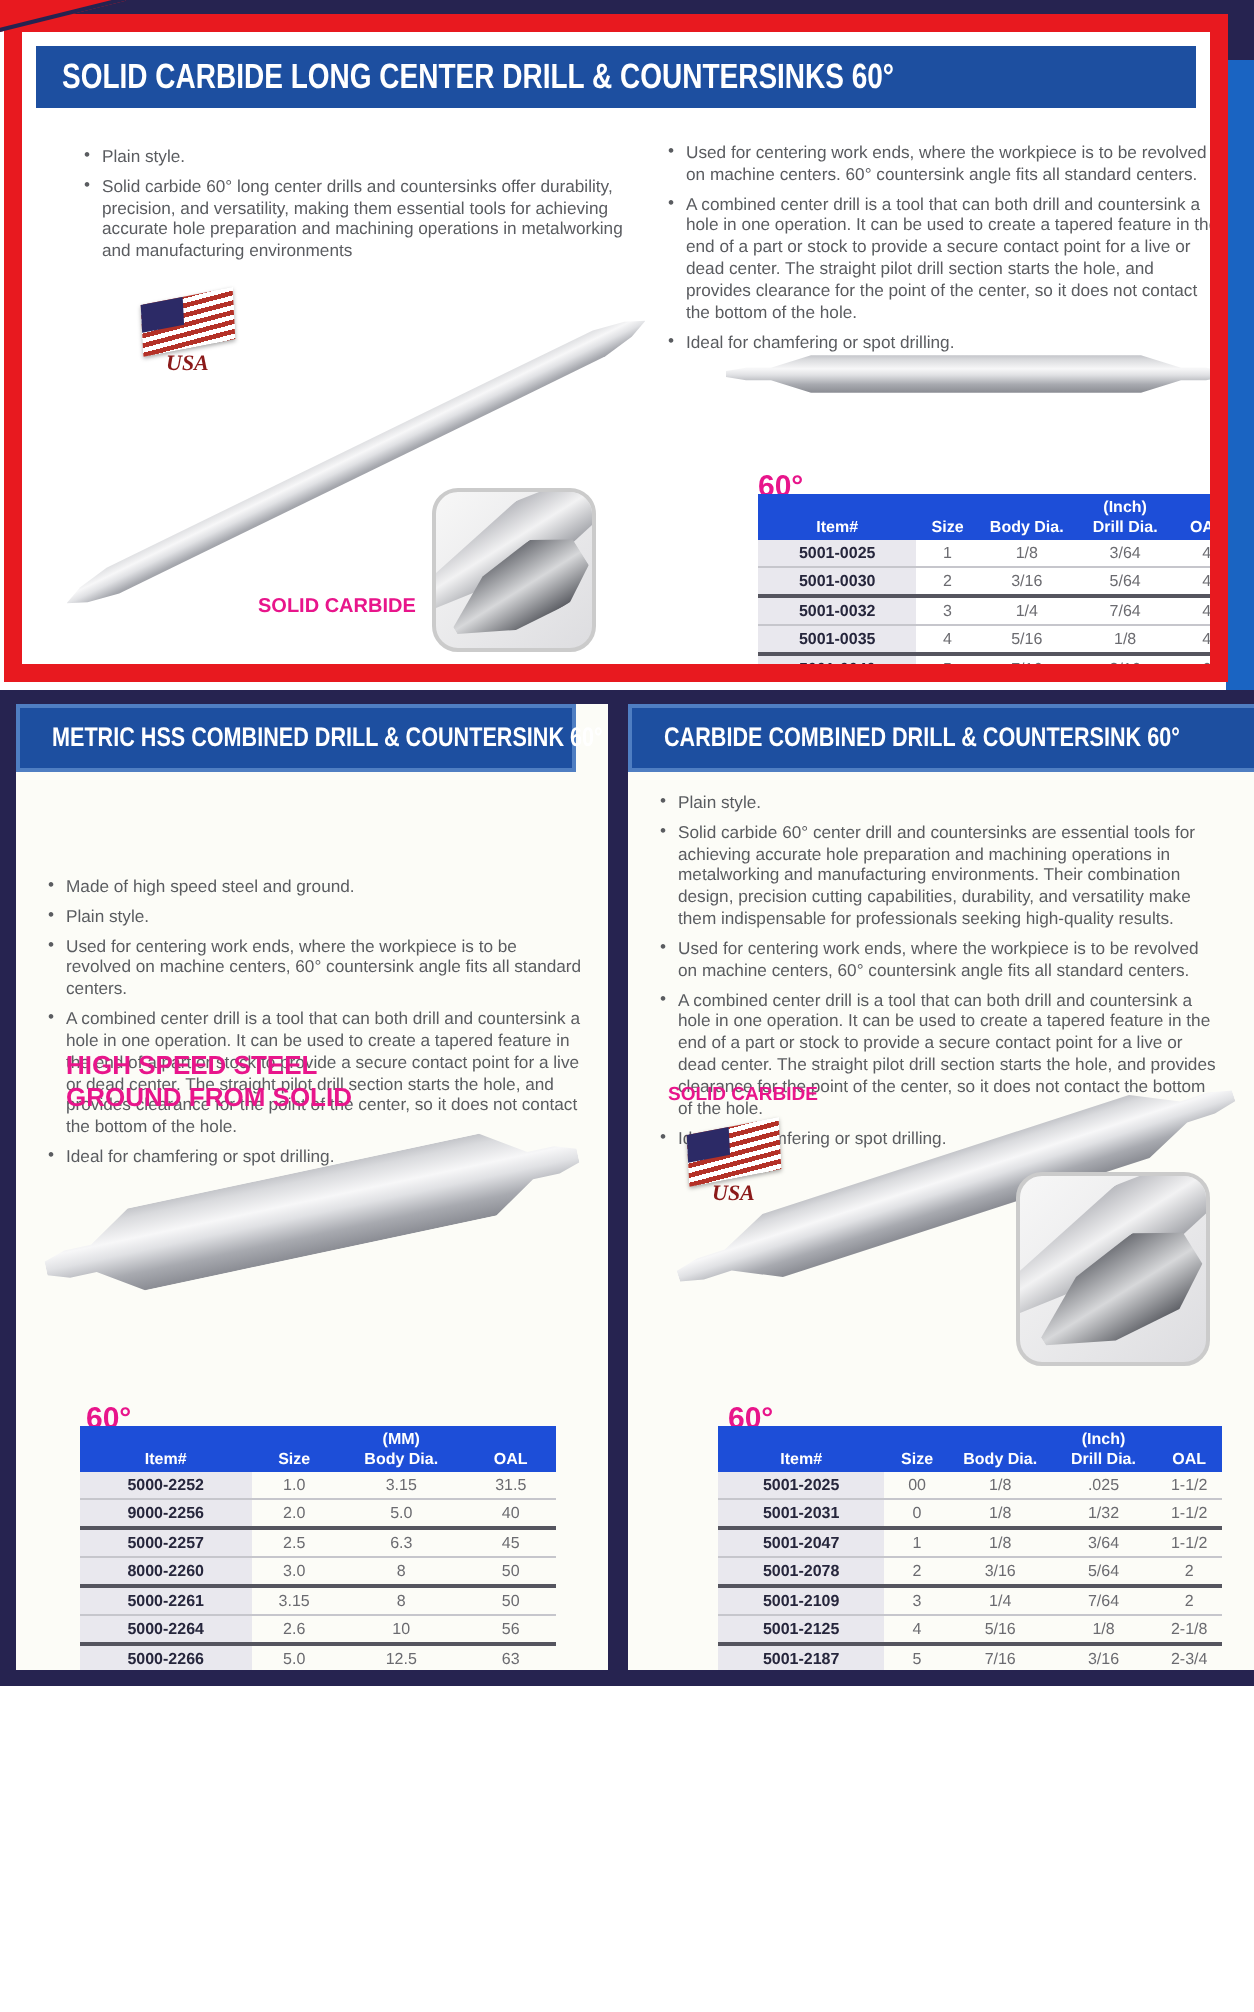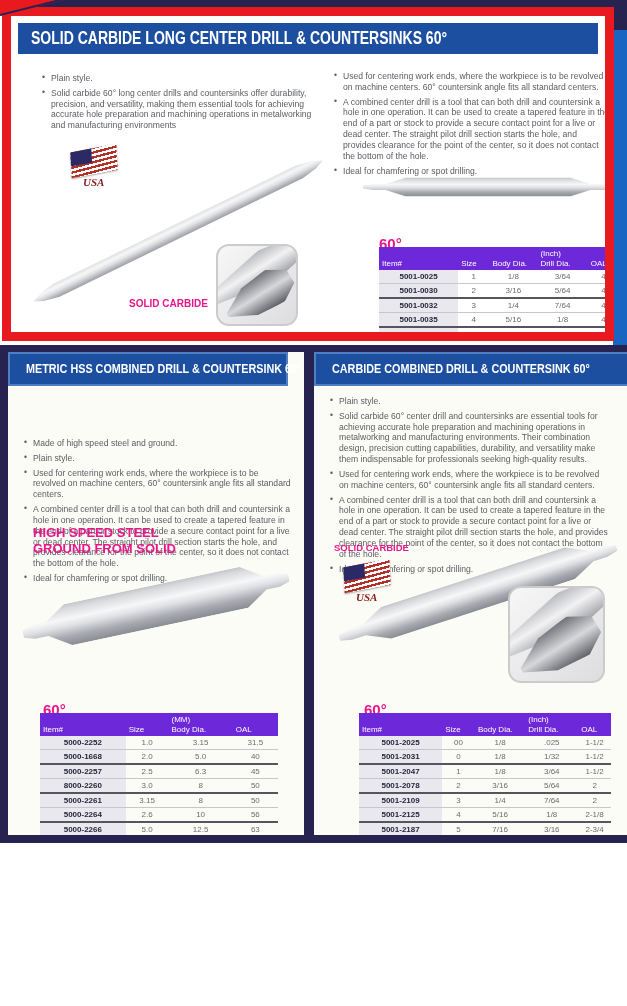--- a/index.html
+++ b/index.html
@@ -59,22 +59,22 @@
   .flag-cloth { position:relative; width:46px; height:26px;
     background:repeating-linear-gradient(176deg,#b43127 0 2.4px,#ffffff 2.4px 4.8px);
     transform:skewY(-8deg) rotate(-3deg); box-shadow:0 1px 2px rgba(0,0,0,.35); }
   .flag-cloth::before { content:""; position:absolute; left:0; top:0; width:45%; height:52%; background:#2c2a66; }
   .flag-text { position:absolute; left:12px; bottom:0; color:#8b1a1a; font-style:italic; font-weight:bold;
     font-size:11px; font-family:"Liberation Serif", serif; }
   #top-flag { left:60px; top:132px; }
 
   
   table.data-table { border-collapse:collapse; width:100%; font-size:8px; }
-  table.data-table thead th { background:#6d28d9; color:#fff; font-weight:normal;
-    padding:2px 3px; line-height:1.2; text-align:left; vertical-align:bottom; }
+  table.data-table thead th { background:#1d4ed8; color:#fff; font-weight:bold;
+    padding:2px 3px; line-height:1.2; text-align:center; vertical-align:bottom; }
   table.data-table tbody td { text-align:center; color:#6b6b70; padding:2px 2px; }
   table.data-table tbody td:first-child { background:#e9e8ee; color:#26263c; font-weight:bold; }
   table.data-table tbody tr { border-bottom:1px solid #c6c6cc; }
   table.data-table tbody tr:nth-child(2n) { border-bottom:2px solid #55555f; }
   table.data-table tbody tr:last-child { border-bottom:2px solid #55555f; }
 
   
   #bottom-area { position:absolute; left:0; top:345px; width:627px; height:498px; background:#262350; }
   .panel-card { position:absolute; top:7px; height:483px; background:#fcfcf7; overflow:hidden; }
   #panel-metric  { left:8px;   width:296px; }
@@ -228,21 +228,21 @@
               </tr>
             </thead>
             <tbody>
               <tr>
                 <td>5000-2252</td>
                 <td>1.0</td>
                 <td>3.15</td>
                 <td>31.5</td>
               </tr>
               <tr>
-                <td>5000-1668</td>
+                <td>9000-2256</td>
                 <td>2.0</td>
                 <td>5.0</td>
                 <td>40</td>
               </tr>
               <tr>
                 <td>5000-2257</td>
                 <td>2.5</td>
                 <td>6.3</td>
                 <td>45</td>
               </tr>

